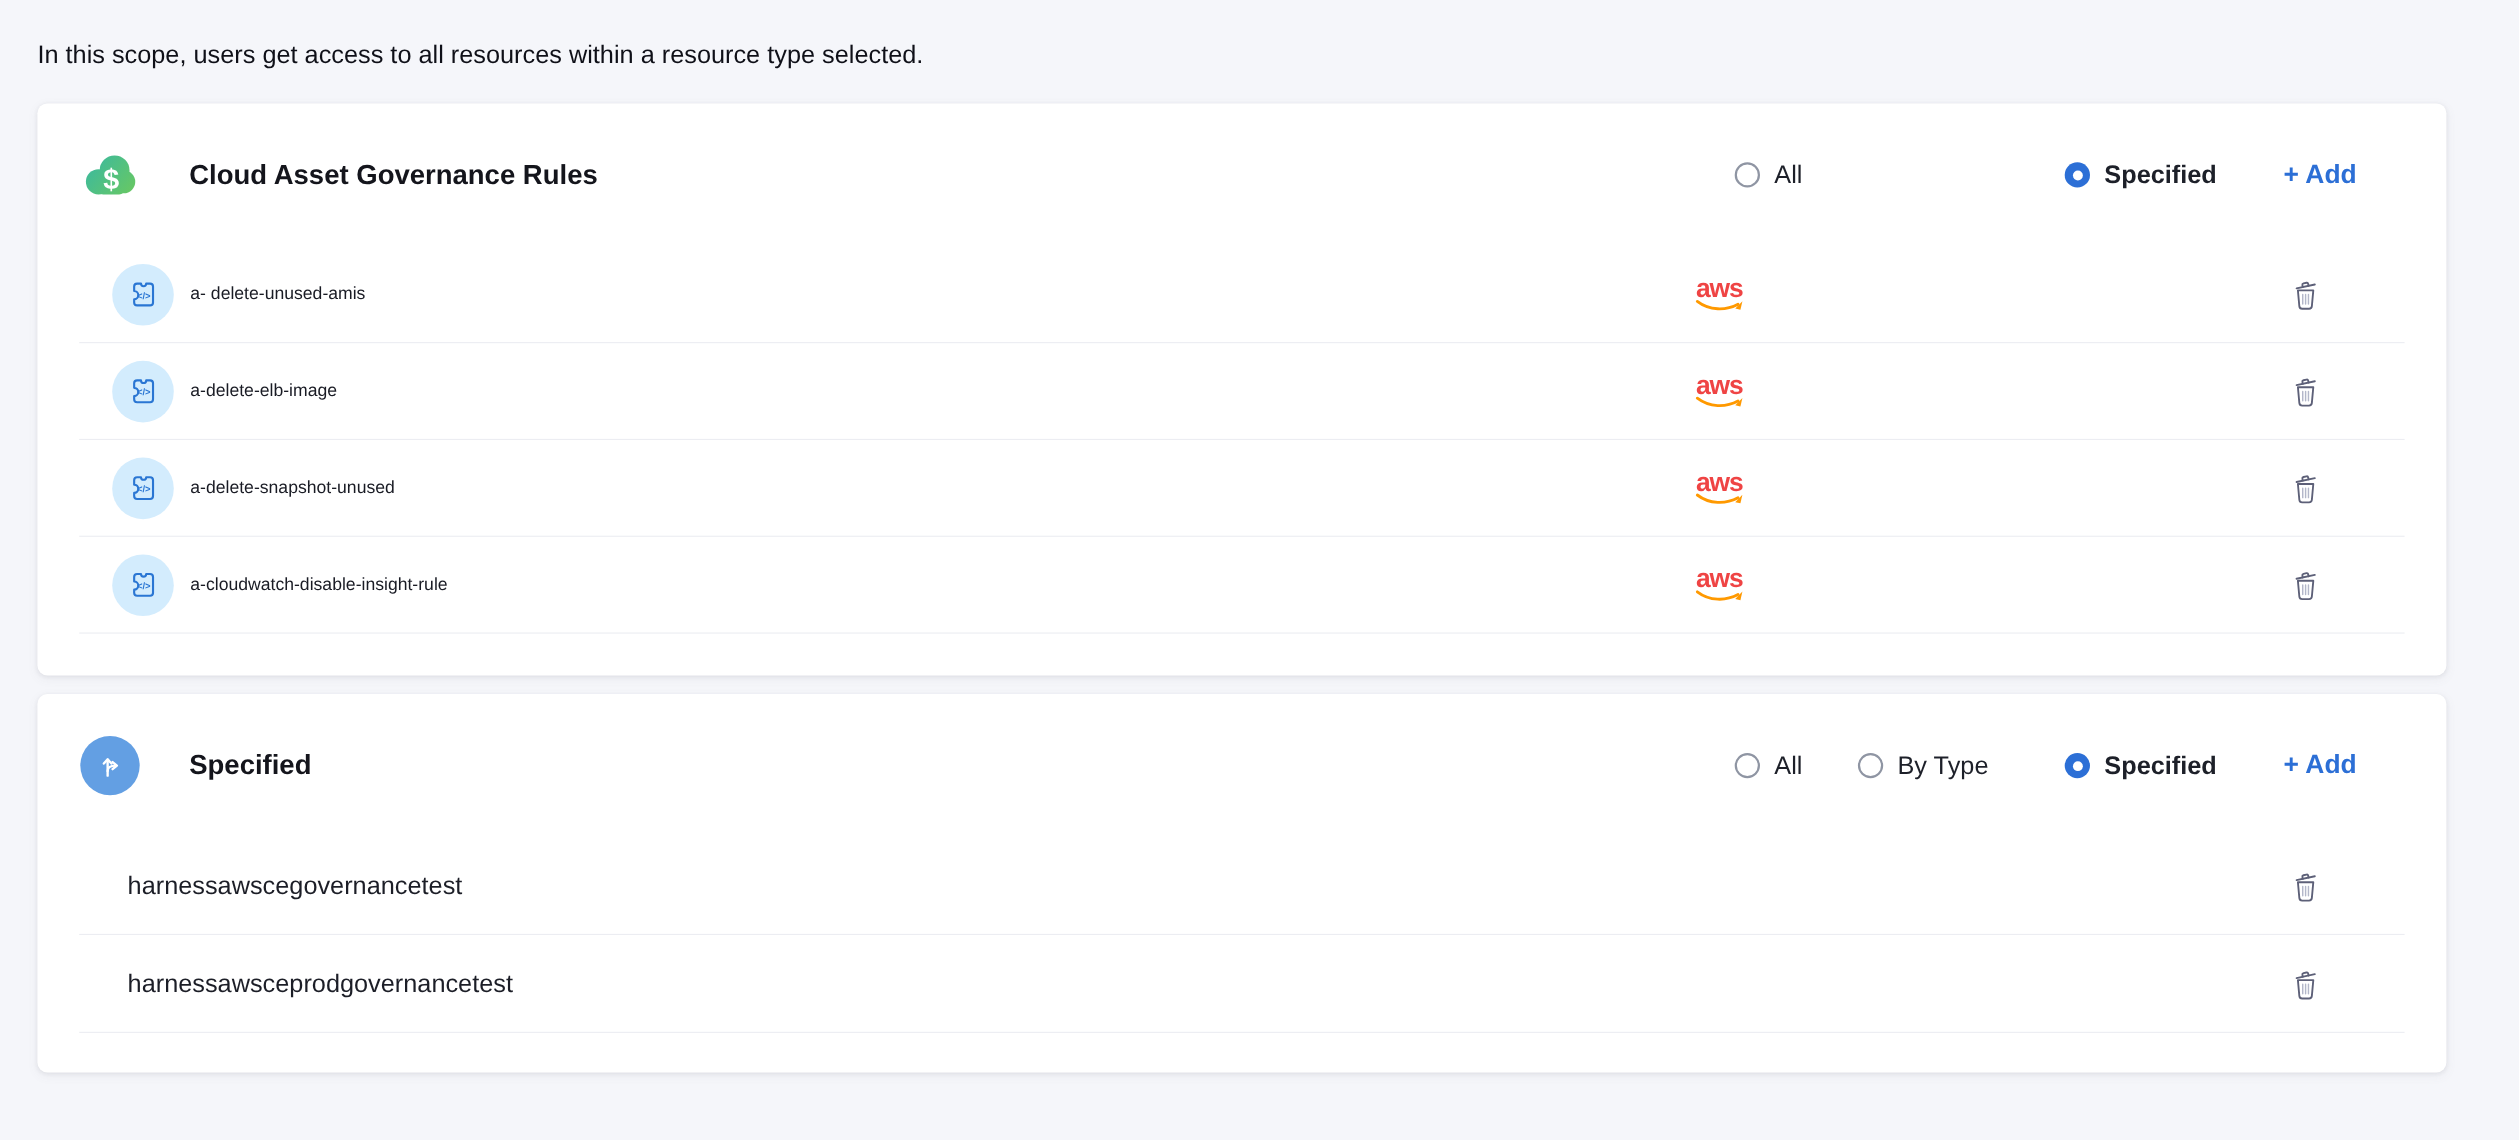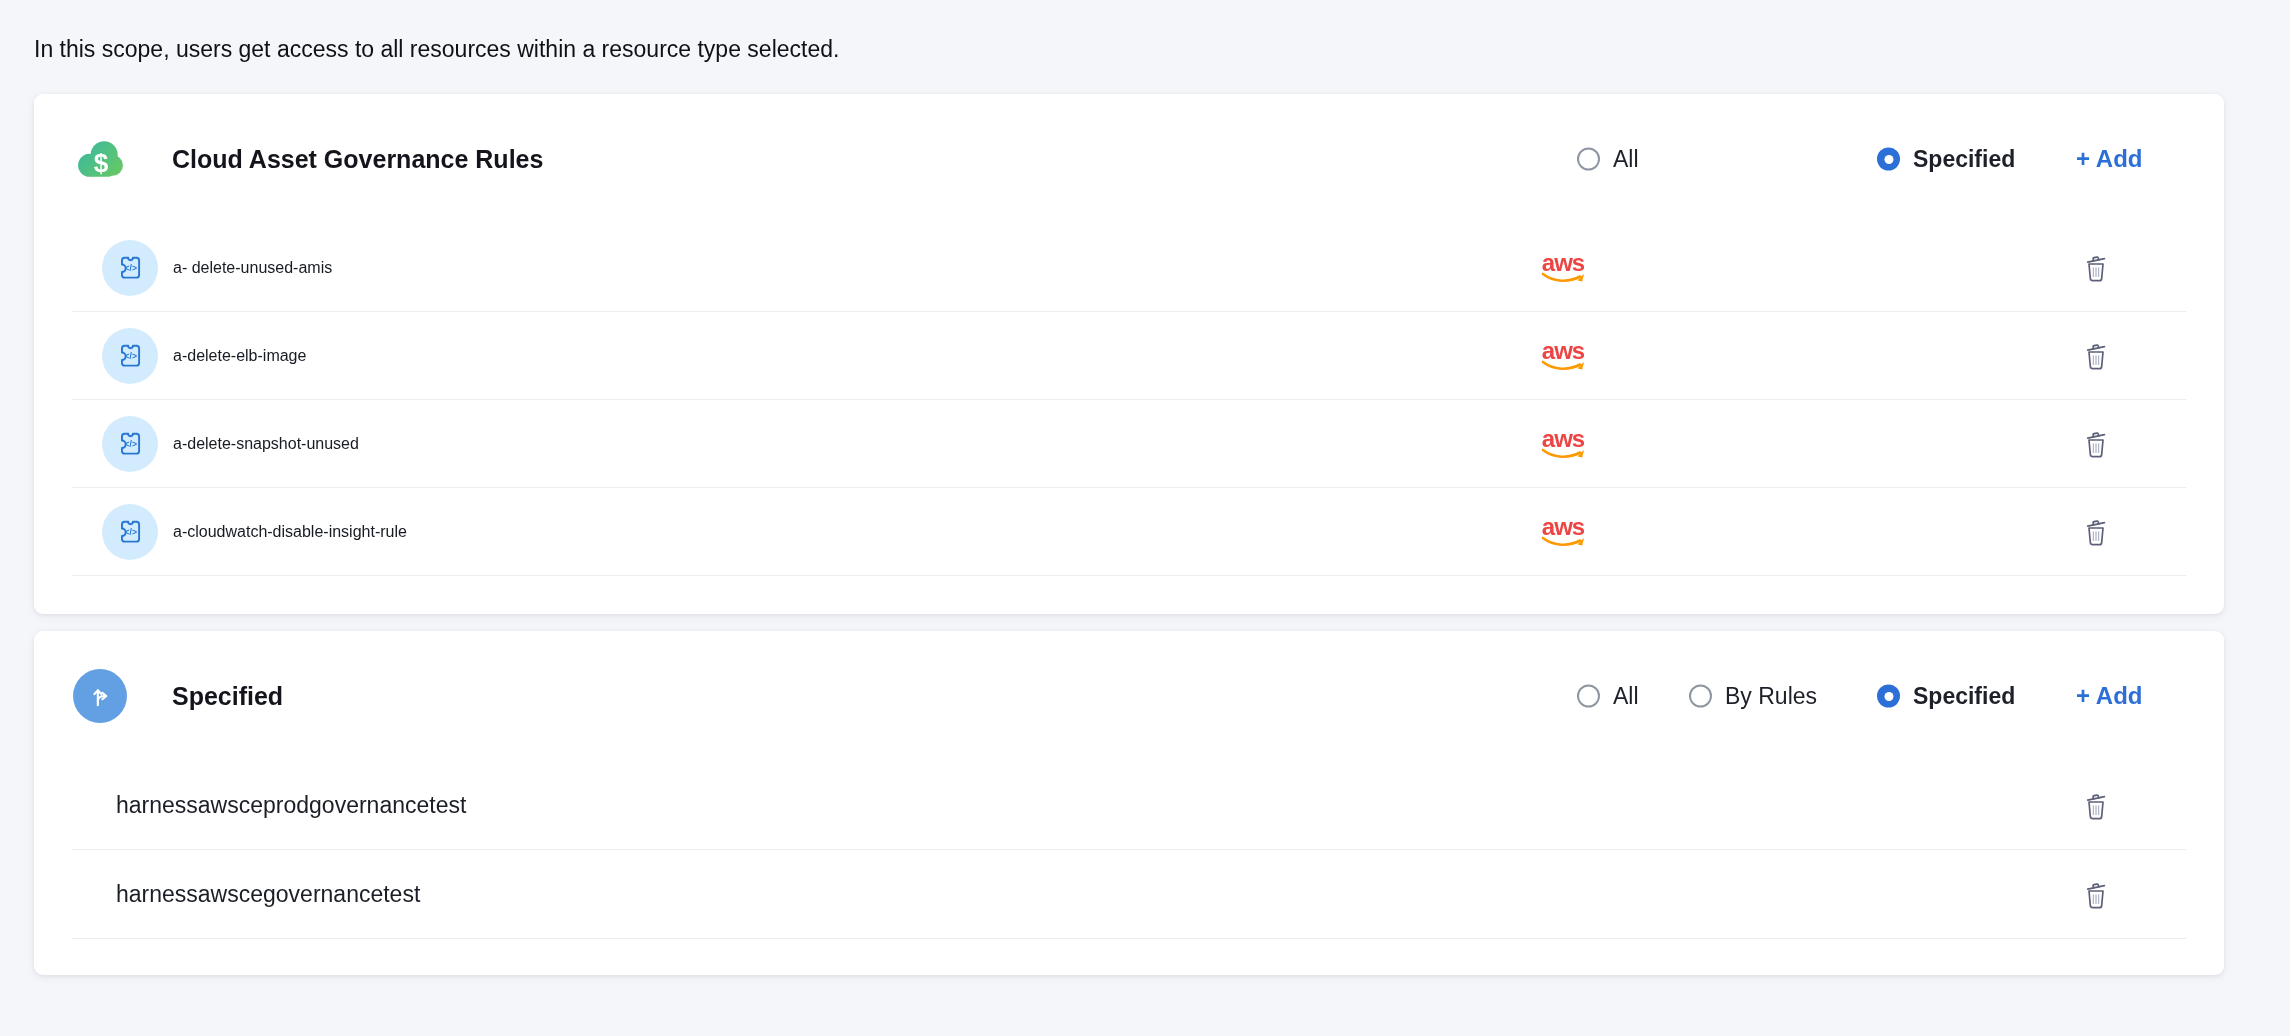--- a/index.html
+++ b/index.html
@@ -321,47 +321,47 @@
         </span>
       </span>
       <h2 class="card-title">Specified</h2>
 
       <label class="radio-option pos-all">
         <span class="radio-circle"></span>
         <span class="radio-label">All</span>
       </label>
       <label class="radio-option pos-bytype">
         <span class="radio-circle"></span>
-        <span class="radio-label">By Rules</span>
+        <span class="radio-label">By Type</span>
       </label>
       <label class="radio-option selected pos-specified">
         <span class="radio-circle"></span>
         <span class="radio-label">Specified</span>
       </label>
       <a class="add-link">+ Add</a>
     </div>
 
     <div class="rows">
 
       <div class="row connector-row">
+        <span class="connector-name">harnessawscegovernancetest</span>
+        <button class="trash-btn">
+          <svg width="28" height="32" viewBox="0 0 28 30">
+            <g transform="rotate(-12 14 7)">
+              <path d="M5.5 7.4 h17" stroke="#5d6078" stroke-width="1.7" fill="none" stroke-linecap="round"></path>
+              <path d="M11.3 7.4 v-1.8 a1.3 1.3 0 0 1 1.3 -1.3 h2.8 a1.3 1.3 0 0 1 1.3 1.3 v1.8" stroke="#5d6078" stroke-width="1.7" fill="none" stroke-linecap="round"></path>
+            </g>
+            <path d="M7 11 h14 l-1.3 14.3 a2.6 2.6 0 0 1 -2.6 2.4 h-6.2 a2.6 2.6 0 0 1 -2.6 -2.4 z" fill="none" stroke="#5d6078" stroke-width="1.7" stroke-linejoin="round"></path>
+            <path d="M11.4 14.8 v8.6 M14 14.8 v8.6 M16.6 14.8 v8.6" stroke="#b3b7c9" stroke-width="1.3" stroke-linecap="round"></path>
+          </svg>
+        </button>
+      </div>
+
+      <div class="row connector-row">
         <span class="connector-name">harnessawsceprodgovernancetest</span>
-        <button class="trash-btn">
-          <svg width="28" height="32" viewBox="0 0 28 30">
-            <g transform="rotate(-12 14 7)">
-              <path d="M5.5 7.4 h17" stroke="#5d6078" stroke-width="1.7" fill="none" stroke-linecap="round"></path>
-              <path d="M11.3 7.4 v-1.8 a1.3 1.3 0 0 1 1.3 -1.3 h2.8 a1.3 1.3 0 0 1 1.3 1.3 v1.8" stroke="#5d6078" stroke-width="1.7" fill="none" stroke-linecap="round"></path>
-            </g>
-            <path d="M7 11 h14 l-1.3 14.3 a2.6 2.6 0 0 1 -2.6 2.4 h-6.2 a2.6 2.6 0 0 1 -2.6 -2.4 z" fill="none" stroke="#5d6078" stroke-width="1.7" stroke-linejoin="round"></path>
-            <path d="M11.4 14.8 v8.6 M14 14.8 v8.6 M16.6 14.8 v8.6" stroke="#b3b7c9" stroke-width="1.3" stroke-linecap="round"></path>
-          </svg>
-        </button>
-      </div>
-
-      <div class="row connector-row">
-        <span class="connector-name">harnessawscegovernancetest</span>
         <button class="trash-btn">
           <svg width="28" height="32" viewBox="0 0 28 30">
             <g transform="rotate(-12 14 7)">
               <path d="M5.5 7.4 h17" stroke="#5d6078" stroke-width="1.7" fill="none" stroke-linecap="round"></path>
               <path d="M11.3 7.4 v-1.8 a1.3 1.3 0 0 1 1.3 -1.3 h2.8 a1.3 1.3 0 0 1 1.3 1.3 v1.8" stroke="#5d6078" stroke-width="1.7" fill="none" stroke-linecap="round"></path>
             </g>
             <path d="M7 11 h14 l-1.3 14.3 a2.6 2.6 0 0 1 -2.6 2.4 h-6.2 a2.6 2.6 0 0 1 -2.6 -2.4 z" fill="none" stroke="#5d6078" stroke-width="1.7" stroke-linejoin="round"></path>
             <path d="M11.4 14.8 v8.6 M14 14.8 v8.6 M16.6 14.8 v8.6" stroke="#b3b7c9" stroke-width="1.3" stroke-linecap="round"></path>
           </svg>
         </button>

